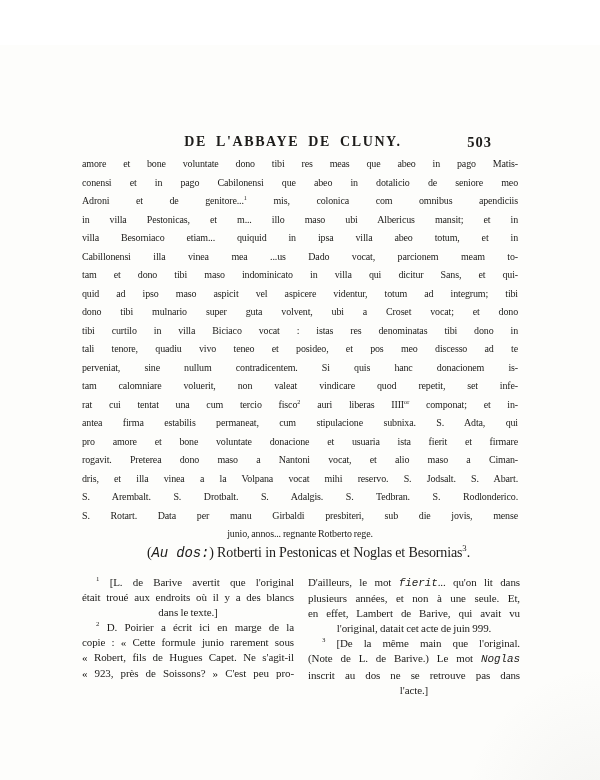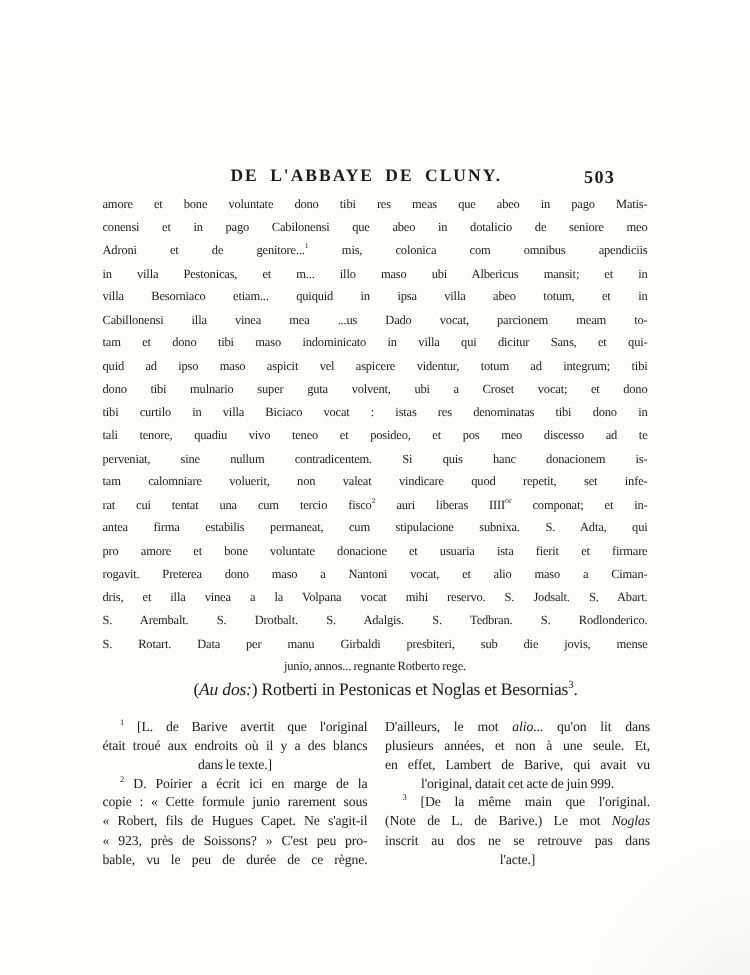--- a/index.html
+++ b/index.html
@@ -88,21 +88,21 @@
   .line.j { text-align: justify; text-align-last: justify; }
   .line.ind { text-indent: 14px; }
   .au-dos-note .line.ind { text-indent: 17px; }
 
   sup {
     font-size: 0.62em;
     vertical-align: super;
     line-height: 0;
     letter-spacing: 0;
   }
-  i { font-style: italic; }
+  i { font-style: italic; font-family: Liberation Mono, monospace; }
 </style>
 </head>
 <body>
 
 <div class="scan-page">
 
   <div class="page-header">
     <div class="running-title">DE L'ABBAYE DE CLUNY.</div>
     <div class="page-number">503</div>
   </div>
@@ -137,24 +137,23 @@
 
   <div class="footnotes">
     <div class="fn-col">
         <div class="line j ind"><sup>1</sup> [L. de Barive avertit que l'original</div>
         <div class="line j">était troué aux endroits où il y a des blancs</div>
         <div class="line">dans le texte.]</div>
         <div class="line j ind"><sup>2</sup> D. Poirier a écrit ici en marge de la</div>
         <div class="line j">copie : « Cette formule junio rarement sous</div>
         <div class="line j">« Robert, fils de Hugues Capet. Ne s'agit-il</div>
         <div class="line j">« 923, près de Soissons? » C'est peu pro-</div>
-        <div class="line j">bable, vu le peu de durée de ce règne.</div>
       </div>
     <div class="fn-col">
-        <div class="line j">D'ailleurs, le mot <i>alio</i>... qu'on lit dans</div>
+        <div class="line j">D'ailleurs, le mot <i>fierit</i>... qu'on lit dans</div>
         <div class="line j">plusieurs années, et non à une seule. Et,</div>
         <div class="line j">en effet, Lambert de Barive, qui avait vu</div>
         <div class="line">l'original, datait cet acte de juin 999.</div>
         <div class="line j ind"><sup>3</sup> [De la même main que l'original.</div>
         <div class="line j">(Note de L. de Barive.) Le mot <i>Noglas</i></div>
         <div class="line j">inscrit au dos ne se retrouve pas dans</div>
         <div class="line">l'acte.]</div>
       </div>
   </div>
 

